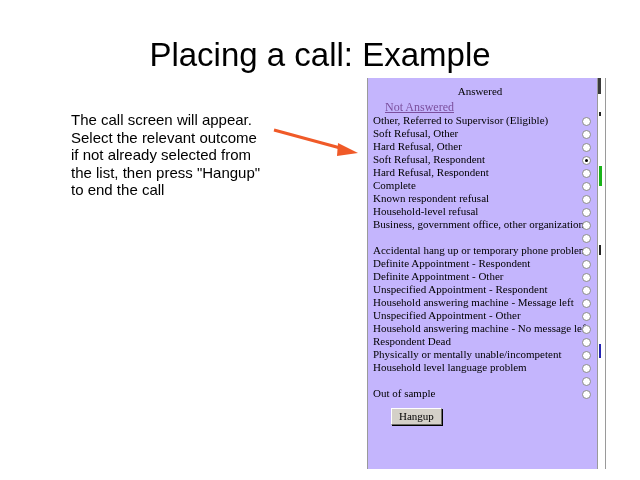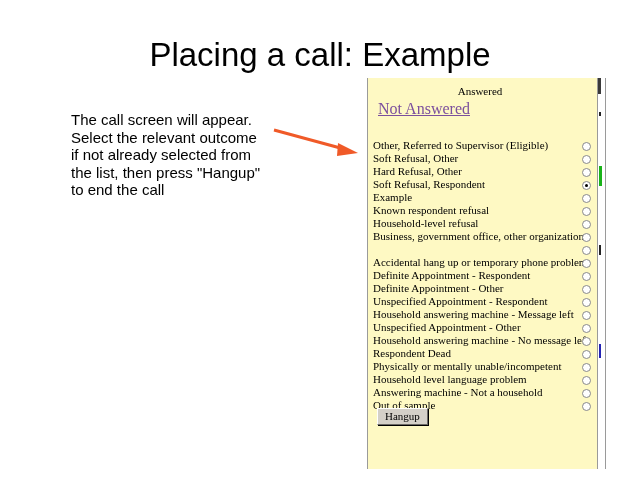--- a/index.html
+++ b/index.html
@@ -62,21 +62,21 @@
     pointer-events: none;
   }
 
   
   #call-screen-panel {
     position: absolute;
     left: 367px;
     top: 78px;
     width: 234px;
     height: 391px;
-    background: #fef9c3;
+    background: #c4b5fd;
     border-left: 1px solid #9a9a9a;
     box-sizing: border-box;
   }
 
   #panel-scroll-edge {
     position: absolute;
     left: 597px;
     top: 78px;
     width: 9px;
     height: 391px;
@@ -134,37 +134,36 @@
     width: 222px;
     text-align: center;
     font-family: "Liberation Serif", serif;
     font-size: 11px;
     color: #000000;
   }
 
   
   .panel-link {
     position: absolute;
-    left: 10px;
+    left: 17px;
     top: 22px;
     font-family: "Liberation Serif", serif;
-    font-size: 16px;
+    font-size: 12px;
     color: #7b4f9d;
     text-decoration: underline;
     cursor: pointer;
     white-space: nowrap;
   }
 
   
   #outcome-list {
     position: absolute;
     left: 0;
     top: 36px;
     width: 234px;
-    margin-top: 25px;
   }
   .outcome-row {
     position: relative;
     height: 13px;
     line-height: 13px;
   }
   .outcome-label {
     position: absolute;
     left: 5px;
     top: 0;
@@ -191,21 +190,21 @@
     top: 2px;
     width: 3px;
     height: 3px;
     border-radius: 50%;
     background: #000000;
   }
 
   
   #hangup-button {
     position: absolute;
-    left: 9px;
+    left: 23px;
     top: 330px;
     padding: 1px 7px 2px 7px;
     background: #d4d0c8;
     border-top: 1px solid #ffffff;
     border-left: 1px solid #ffffff;
     border-right: 1px solid #6c6a66;
     border-bottom: 1px solid #6c6a66;
     box-shadow: 1px 1px 0 0 #000000;
     font-family: "Liberation Serif", serif;
     font-size: 11px;
@@ -249,21 +248,25 @@
         </div>
         <div class="outcome-row">
           <span class="outcome-label">Hard Refusal, Other</span>
           <span class="outcome-radio"></span>
         </div>
         <div class="outcome-row">
           <span class="outcome-label">Soft Refusal, Respondent</span>
           <span class="outcome-radio selected"></span>
         </div>
         <div class="outcome-row">
-          <span class="outcome-label">Example</span>
+          <span class="outcome-label">Hard Refusal, Respondent</span>
+          <span class="outcome-radio"></span>
+        </div>
+        <div class="outcome-row">
+          <span class="outcome-label">Complete</span>
           <span class="outcome-radio"></span>
         </div>
         <div class="outcome-row">
           <span class="outcome-label">Known respondent refusal</span>
           <span class="outcome-radio"></span>
         </div>
         <div class="outcome-row">
           <span class="outcome-label">Household-level refusal</span>
           <span class="outcome-radio"></span>
         </div>
@@ -308,21 +311,20 @@
         </div>
         <div class="outcome-row">
           <span class="outcome-label">Physically or mentally unable/incompetent</span>
           <span class="outcome-radio"></span>
         </div>
         <div class="outcome-row">
           <span class="outcome-label">Household level language problem</span>
           <span class="outcome-radio"></span>
         </div>
         <div class="outcome-row">
-          <span class="outcome-label">Answering machine - Not a household</span>
           <span class="outcome-radio"></span>
         </div>
         <div class="outcome-row">
           <span class="outcome-label">Out of sample</span>
           <span class="outcome-radio"></span>
         </div>
       </div>
 
     <div id="hangup-button">Hangup</div>
   </div>

